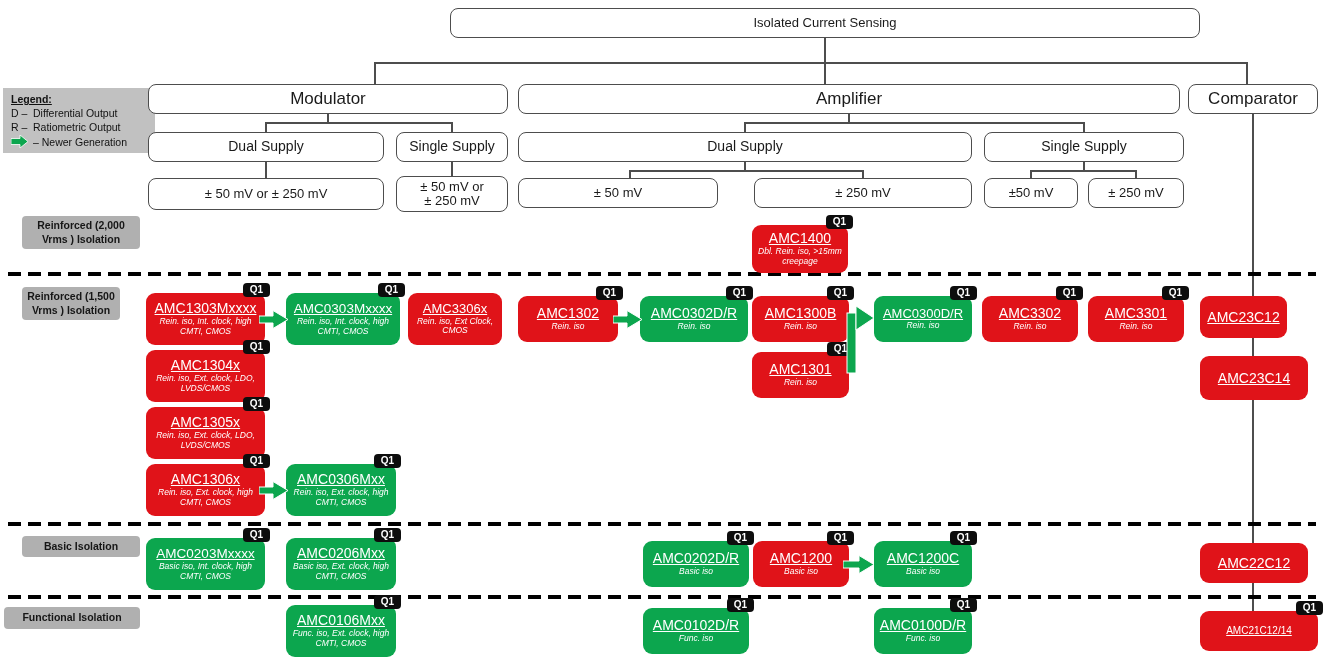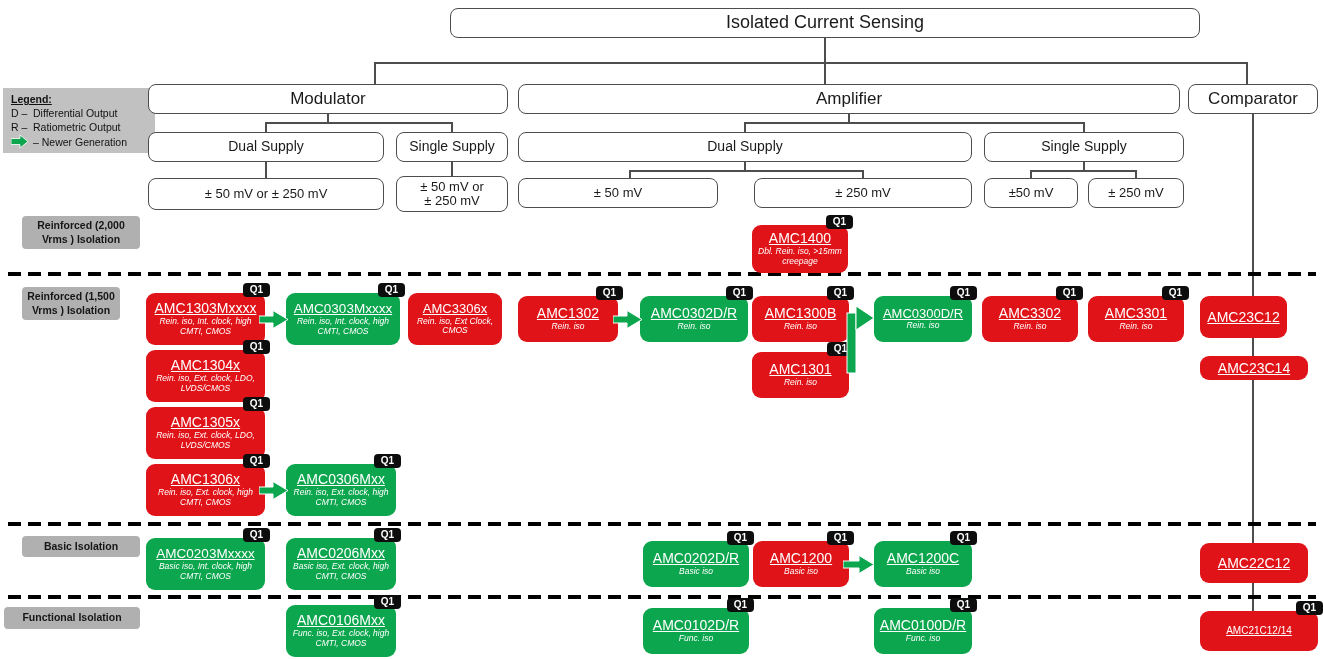--- a/index.html
+++ b/index.html
@@ -26,21 +26,21 @@
   .psub{font-size:8.5px;font-style:italic;line-height:1.15;margin-top:1px;}
   .q1{position:absolute;top:-10px;right:-5px;background:#0d0d0d;color:#fff;font-weight:bold;
       font-size:10px;padding:1px 7px 2px;border-radius:4px;z-index:4;line-height:1.1;}
   .legend{position:absolute;left:3px;top:88px;width:152px;background:#c1c1c1;
           padding:4px 4px 4px 8px;font-size:10.5px;color:#111;z-index:2;line-height:1.35;
           box-sizing:border-box;}
   .legend .hd{font-weight:bold;text-decoration:underline;}
   .legend .li{display:flex;align-items:center;gap:4px;}
   .legend .sym{display:inline-block;min-width:18px;}
   .arrow{position:absolute;z-index:5;}
-  .t17{font-size:18px;} .t15{font-size:17px;} .t14{font-size:14px;} .t13{font-size:13px;}
+  .t17{font-size:13px;} .t15{font-size:17px;} .t14{font-size:14px;} .t13{font-size:13px;}
 </style>
 </head>
 <body>
 
 <div id="stage">
 
   <div class="line vline" style="left:824px;top:38px;height:46px"></div>
   <div class="line hline" style="left:375px;top:62px;width:872px"></div>
   <div class="line vline" style="left:374px;top:62px;height:22px"></div>
   <div class="line vline" style="left:1246px;top:62px;height:22px"></div>
@@ -180,21 +180,21 @@
   <div class="product red" style="left:146px;top:350px;width:119px;height:52px">
     <span class="q1">Q1</span>
     <span class="pname" style="font-size:14px">AMC1304x</span>
     <span class="psub">Rein. iso, Ext. clock, LDO, LVDS/CMOS</span>
   </div>
   <div class="product red" style="left:752px;top:352px;width:97px;height:46px">
     <span class="q1">Q1</span>
     <span class="pname" style="font-size:14px">AMC1301</span>
     <span class="psub">Rein. iso</span>
   </div>
-  <div class="product red" style="left:1200px;top:356px;width:108px;height:24px">
+  <div class="product red" style="left:1200px;top:356px;width:108px;height:44px">
     <span class="pname" style="font-size:14px">AMC23C14</span>
   </div>
   <div class="product red" style="left:146px;top:407px;width:119px;height:52px">
     <span class="q1">Q1</span>
     <span class="pname" style="font-size:14px">AMC1305x</span>
     <span class="psub">Rein. iso, Ext. clock, LDO, LVDS/CMOS</span>
   </div>
   <div class="product red" style="left:146px;top:464px;width:119px;height:52px">
     <span class="q1">Q1</span>
     <span class="pname" style="font-size:14px">AMC1306x</span>

